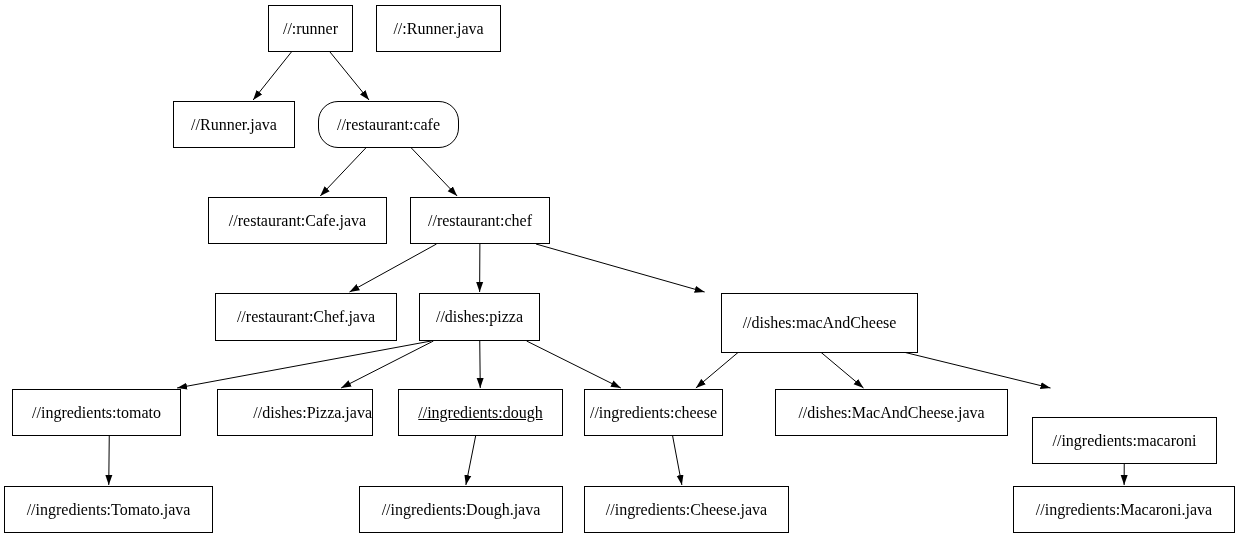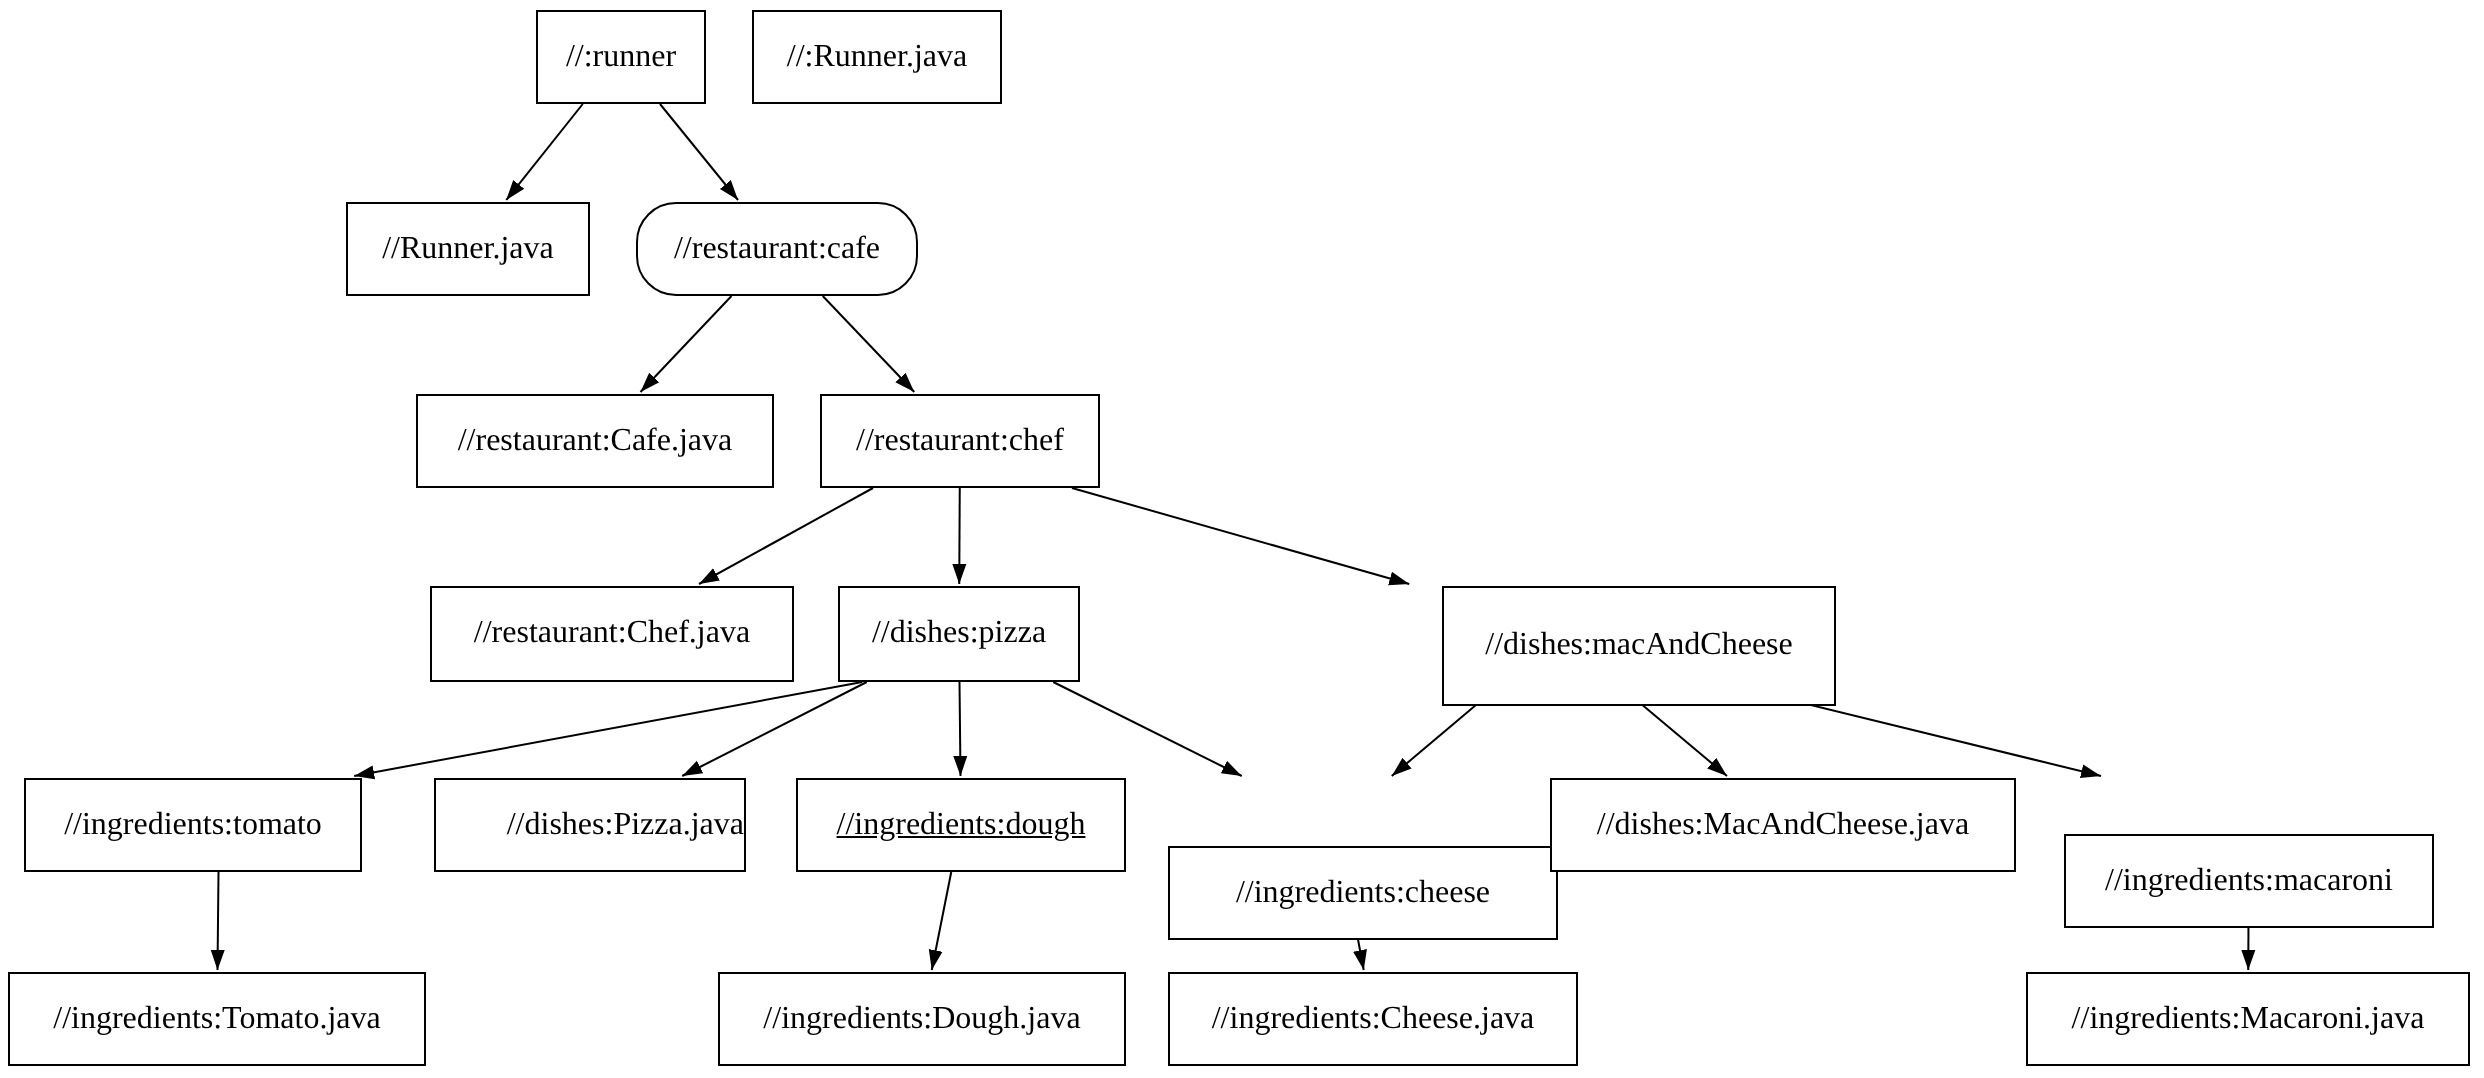--- a/index.html
+++ b/index.html
@@ -97,21 +97,21 @@
       </div>
       <div class="node" style="left: 12px; top: 389px; width: 169px; height: 47px;">
         <span>//ingredients:tomato</span>
       </div>
       <div class="node" style="left: 217px; top: 389px; width: 156px; height: 47px; justify-content: flex-end;">
         <span>//dishes:Pizza.java</span>
       </div>
       <div class="node" style="left: 398px; top: 389px; width: 165px; height: 47px; text-decoration: underline;">
         <span>//ingredients:dough</span>
       </div>
-      <div class="node" style="left: 584px; top: 389px; width: 195px; height: 47px; margin-top: 34px;">
+      <div class="node" style="left: 584px; top: 389px; width: 139px; height: 47px;">
         <span>//ingredients:cheese</span>
       </div>
       <div class="node" style="left: 775px; top: 389px; width: 233px; height: 47px; justify-content: center;">
         <span>//dishes:MacAndCheese.java</span>
       </div>
       <div class="node" style="left: 1032px; top: 389px; width: 185px; height: 47px; margin-top: 28px;">
         <span>//ingredients:macaroni</span>
       </div>
       <div class="node" style="left: 4px; top: 486px; width: 209px; height: 47px;">
         <span>//ingredients:Tomato.java</span>

